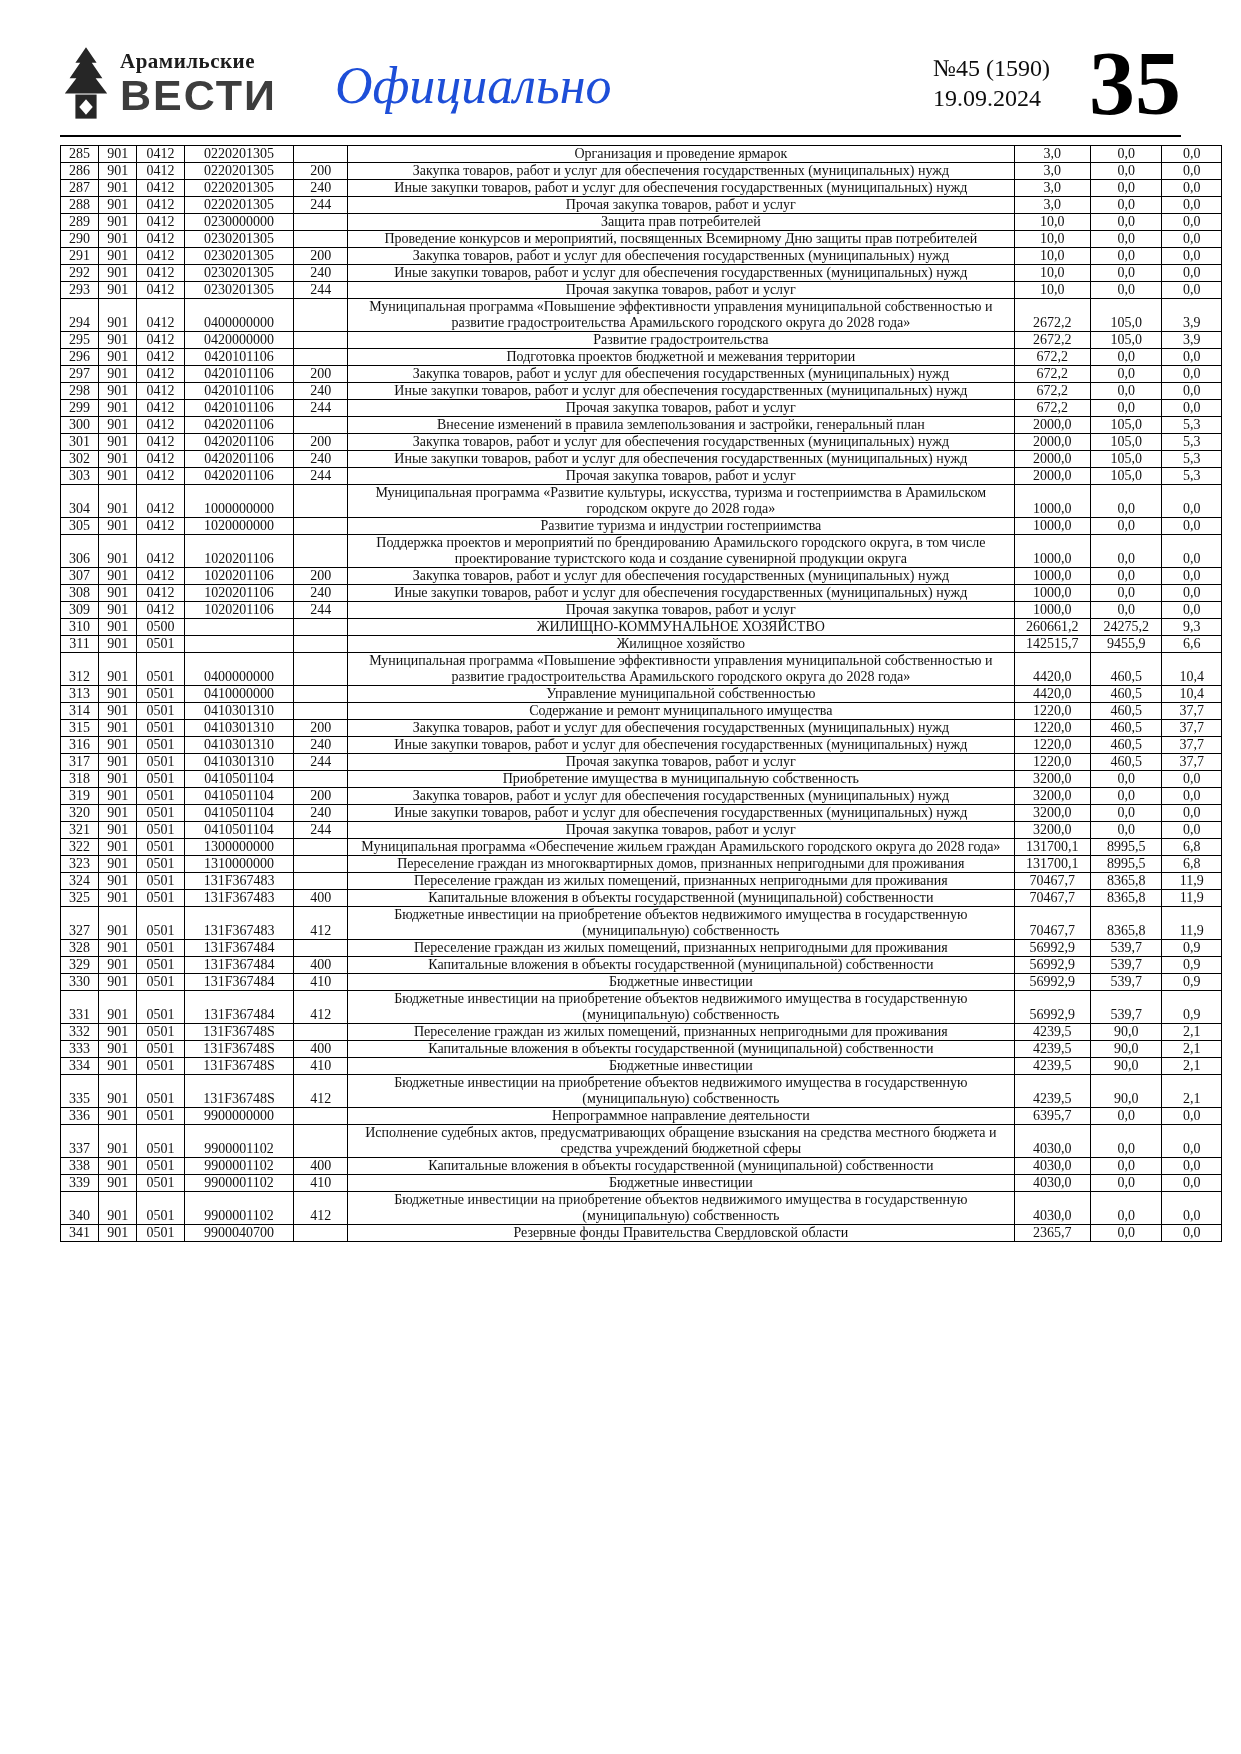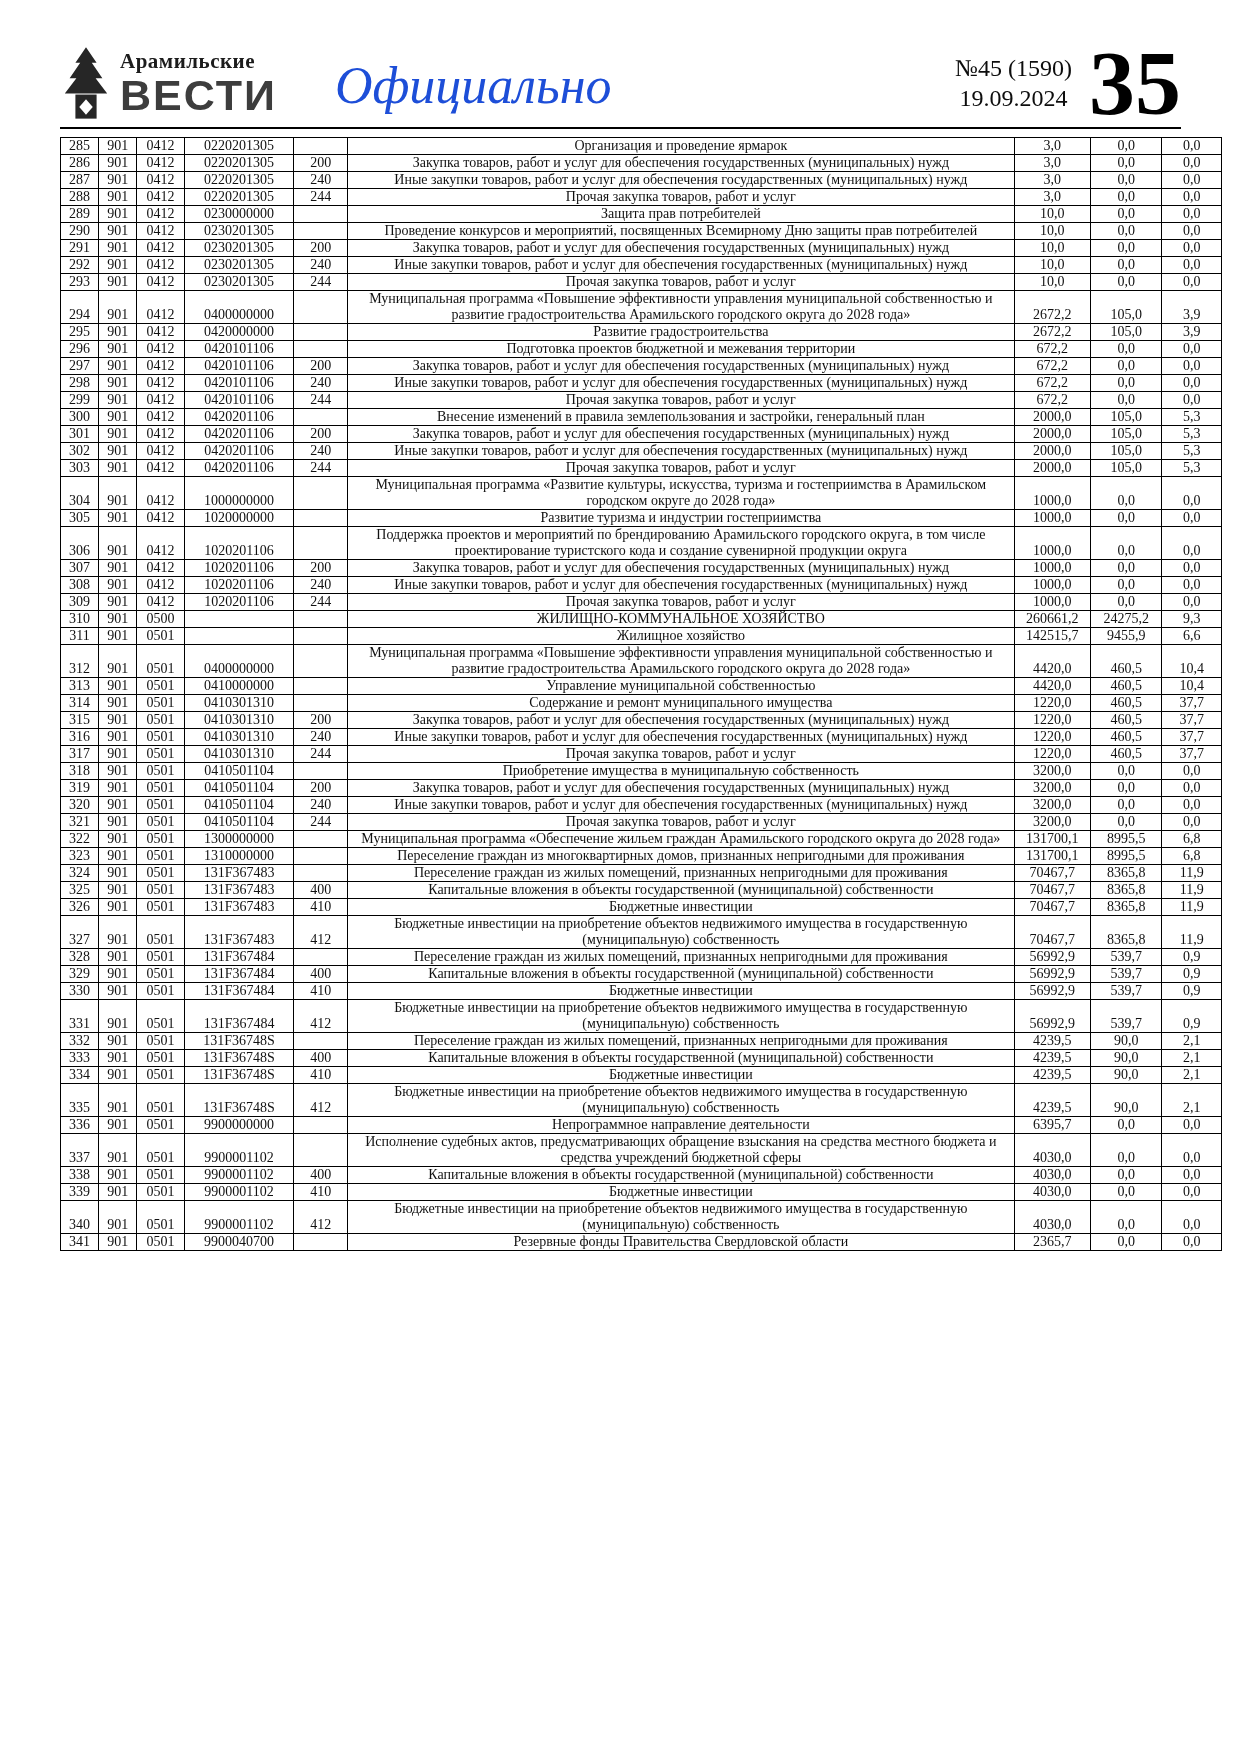--- a/index.html
+++ b/index.html
@@ -8,44 +8,44 @@
     width: 1241px; height: 1754px; overflow: hidden;
     font-family: "Liberation Serif", serif;
     color: #111;
   }
   .page { padding: 42px 60px 0 60px; }
 
   
   .masthead {
     display: flex; align-items: center;
     border-bottom: 2px solid #000;
-    padding-bottom: 2px;
+    padding-bottom: 10px;
   }
   .brand { display: flex; align-items: center; gap: 8px; }
   .emblem { width: 52px; height: 74px; flex: 0 0 auto; }
   .brand-text { display: flex; flex-direction: column; }
   .brand-line1 {
     font-family: "Liberation Serif", serif;
     font-weight: 700; font-size: 21px; color: #1c1c1c; letter-spacing: .5px;
   }
   .brand-line2 {
     font-family: "Liberation Sans", sans-serif;
     font-weight: 700; font-size: 43px; line-height: 1.0;
     color: #3d3d3d; letter-spacing: 2px;
   }
   .section-title {
     font-family: "Liberation Serif", serif;
     font-style: italic; font-size: 52px; color: #1d4ed8;
     margin-left: 58px; margin-top: 4px;
   }
   .spacer { flex: 1; }
   .issue-block {
-    text-align: center;
+    text-align: left;
     font-size: 24px; line-height: 1.25; color: #0d0d0d;
-    margin-right: 17px;
+    margin-right: 39px;
   }
   .page-number {
     font-family: "Liberation Serif", serif;
     font-weight: 700; font-size: 92px; line-height: .9; color: #000;
   }
 
   
   .table-wrap { margin-top: 8px; }
   table.budget-table {
     border-collapse: collapse; table-layout: fixed;
@@ -553,31 +553,20 @@
             <td>901</td>
             <td>0501</td>
             <td>131F367483</td>
             <td>400</td>
             <td class="name-cell">Капитальные вложения в объекты государственной (муниципальной) собственности</td>
             <td>70467,7</td>
             <td>8365,8</td>
             <td>11,9</td>
           </tr>
           <tr>
-            <td>326</td>
-            <td>901</td>
-            <td>0501</td>
-            <td>131F367483</td>
-            <td>410</td>
-            <td class="name-cell">Бюджетные инвестиции</td>
-            <td>70467,7</td>
-            <td>8365,8</td>
-            <td>11,9</td>
-          </tr>
-          <tr>
             <td>327</td>
             <td>901</td>
             <td>0501</td>
             <td>131F367483</td>
             <td>412</td>
             <td class="name-cell">Бюджетные инвестиции на приобретение объектов недвижимого имущества в государственную (муниципальную) собственность</td>
             <td>70467,7</td>
             <td>8365,8</td>
             <td>11,9</td>
           </tr>

